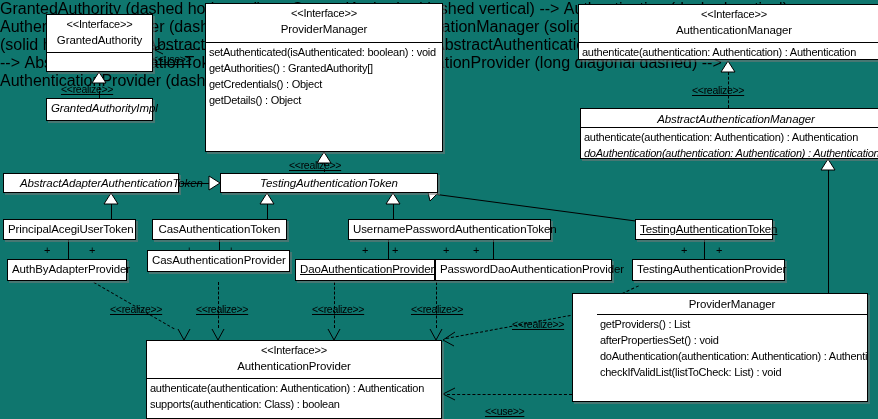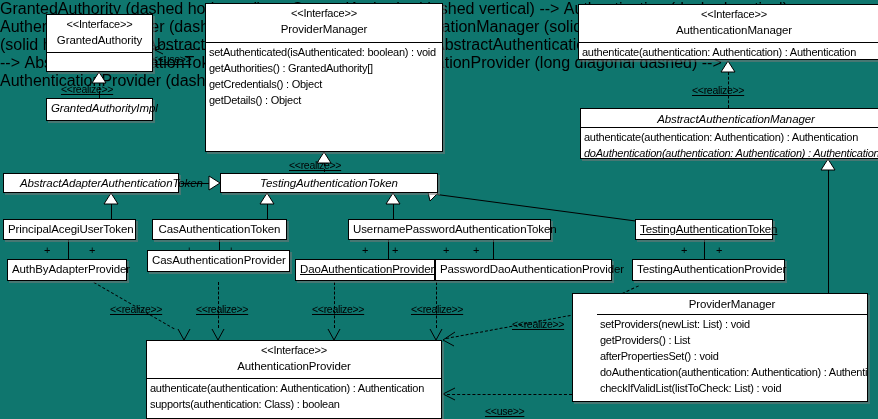--- a/index.html
+++ b/index.html
@@ -362,21 +362,20 @@
       <div class="member">supports(authentication: Class) : boolean</div>
     </div>
   </div>
 
   
   <div class="uml-box" style="left:572px;top:293px;width:296px;height:109px;padding-left:24px;">
     <div class="uml-head with-sep" style="height:21px;">
       <span class="cname">ProviderManager</span>
     </div>
     <div class="uml-members">
-      <div class="member">setProviders(newList: List) : void</div>
       <div class="member">getProviders() : List</div>
       <div class="member">afterPropertiesSet() : void</div>
       <div class="member">doAuthentication(authentication: Authentication) : Authentication</div>
       <div class="member">checkIfValidList(listToCheck: List) : void</div>
     </div>
   </div>
 
 </div>
 
 </body></html>

